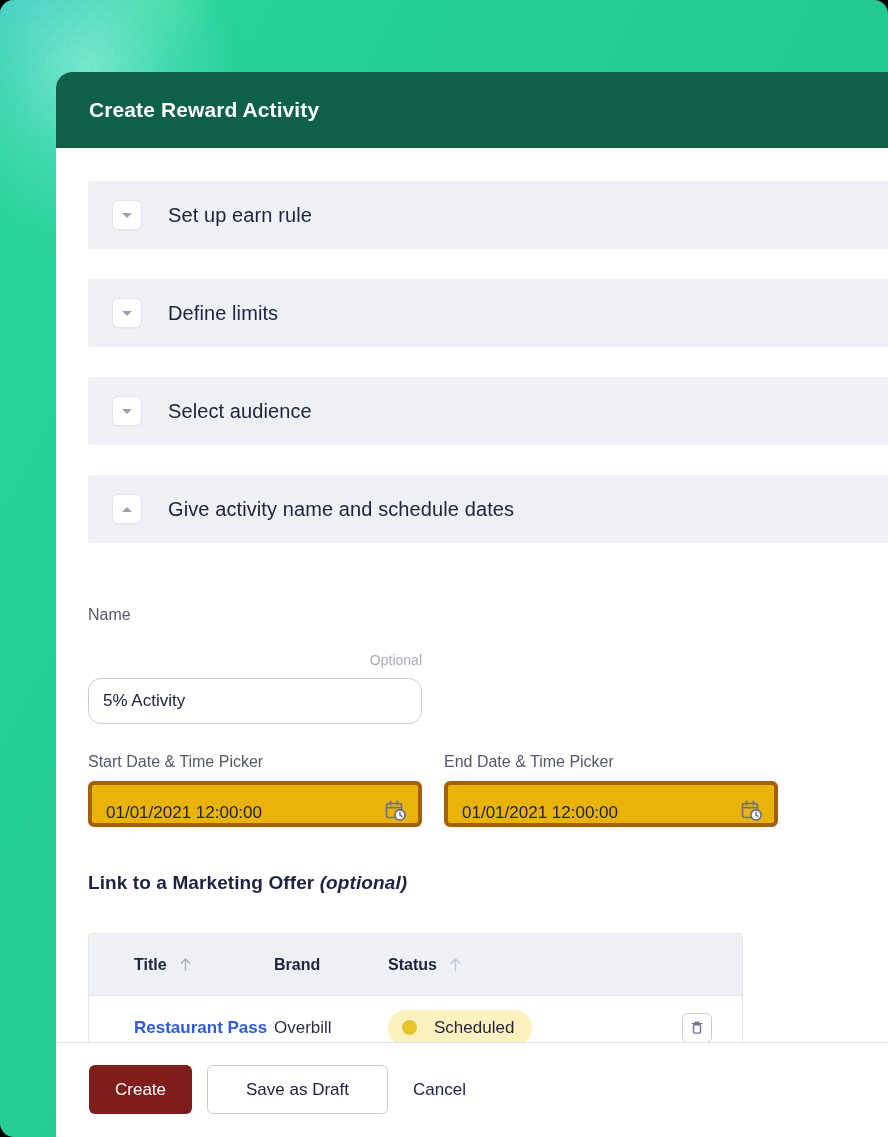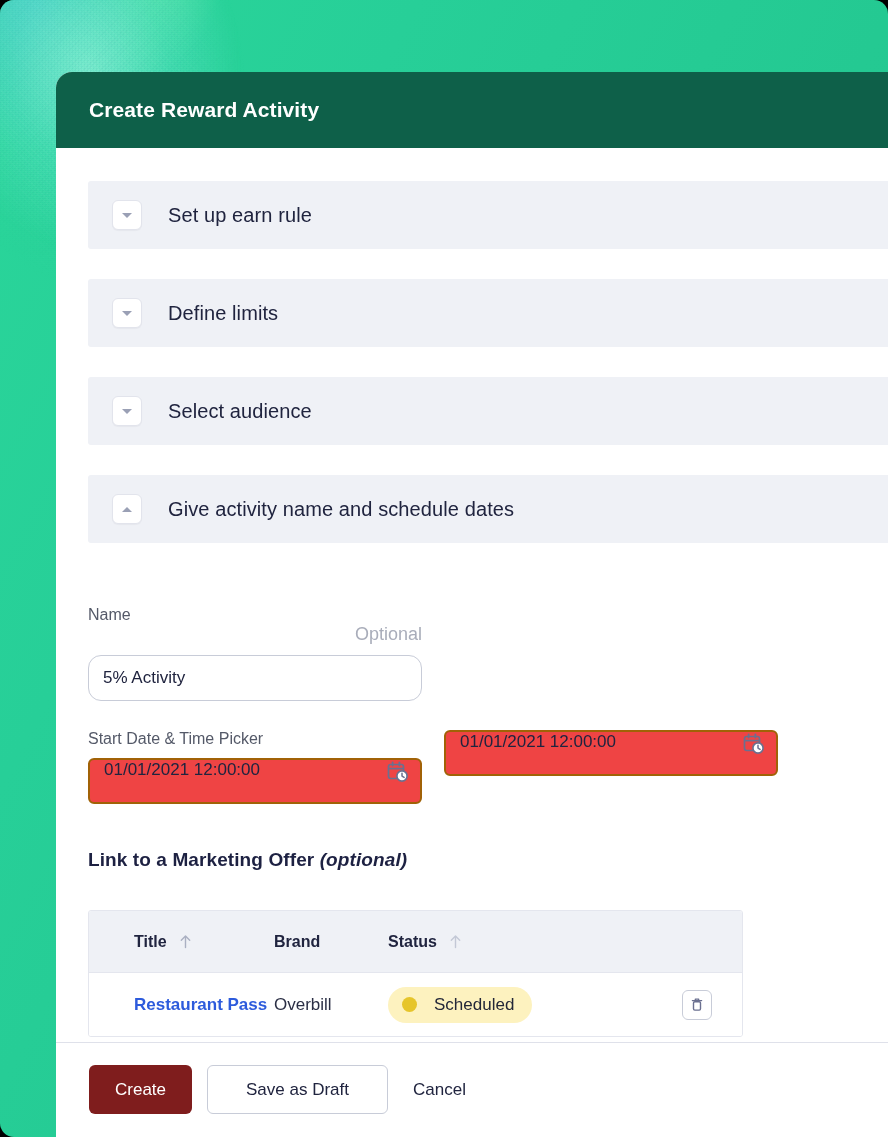--- a/index.html
+++ b/index.html
@@ -142,22 +142,23 @@
     width: 334px;
     margin-bottom: 10px;
     flex-direction: column;
   }
   .field-label {
     font-size: 16px;
     color: #545968;
   }
   .field-optional {
     margin-left: auto;
-    font-size: 18px;
+    font-size: 14px;
     color: #a9adba;
+    margin-top: 28px;
   }
 
   .text-input {
     width: 334px;
     height: 46px;
     border: 1px solid #c8ccd8;
     border-radius: 13px;
     display: flex;
     align-items: center;
     padding: 0 14px;
@@ -174,26 +175,26 @@
   .date-group { width: 334px; }
   .date-label {
     font-size: 16px;
     color: #545968;
     display: block;
     margin-bottom: 10px;
   }
   .date-input {
     width: 334px;
     height: 46px;
-    border: 2px solid #a16207;
+    border: 4px solid #a16207;
     border-radius: 6px;
     display: flex;
-    align-items: flex-start;
+    align-items: flex-end;
     padding: 0 10px 0 14px;
-    background: #ef4444;
+    background: #eab308;
   }
   .date-value {
     font-size: 17px;
     color: #20243f;
     flex: 1 1 auto;
   }
   .cal-icon { flex: 0 0 auto; display: block; }
 
   
   #offer-heading {
@@ -380,20 +381,21 @@
               <line x1="2.5" y1="8.6" x2="17.5" y2="8.6" stroke="#6b7090" stroke-width="1.7"></line>
               <line x1="6.6" y1="2.4" x2="6.6" y2="5.6" stroke="#6b7090" stroke-width="1.8" stroke-linecap="round"></line>
               <line x1="13.4" y1="2.4" x2="13.4" y2="5.6" stroke="#6b7090" stroke-width="1.8" stroke-linecap="round"></line>
               <circle cx="16" cy="16" r="5.1" fill="#ffffff" stroke="#6b7090" stroke-width="1.7"></circle>
               <path d="M16 13.2 V16.1 L18.1 17.4" fill="none" stroke="#6b7090" stroke-width="1.5" stroke-linecap="round" stroke-linejoin="round"></path>
             </svg>
           </div>
         </div>
 
         <div class="date-group">
+          <span class="date-label">End Date &amp; Time Picker</span>
           <div class="date-input">
             <span class="date-value">01/01/2021 12:00:00</span>
             <svg class="cal-icon" width="24" height="24" viewBox="0 0 24 24">
               <rect x="2.5" y="4.5" width="15" height="14" rx="2.2" fill="none" stroke="#6b7090" stroke-width="1.7"></rect>
               <line x1="2.5" y1="8.6" x2="17.5" y2="8.6" stroke="#6b7090" stroke-width="1.7"></line>
               <line x1="6.6" y1="2.4" x2="6.6" y2="5.6" stroke="#6b7090" stroke-width="1.8" stroke-linecap="round"></line>
               <line x1="13.4" y1="2.4" x2="13.4" y2="5.6" stroke="#6b7090" stroke-width="1.8" stroke-linecap="round"></line>
               <circle cx="16" cy="16" r="5.1" fill="#ffffff" stroke="#6b7090" stroke-width="1.7"></circle>
               <path d="M16 13.2 V16.1 L18.1 17.4" fill="none" stroke="#6b7090" stroke-width="1.5" stroke-linecap="round" stroke-linejoin="round"></path>
             </svg>

